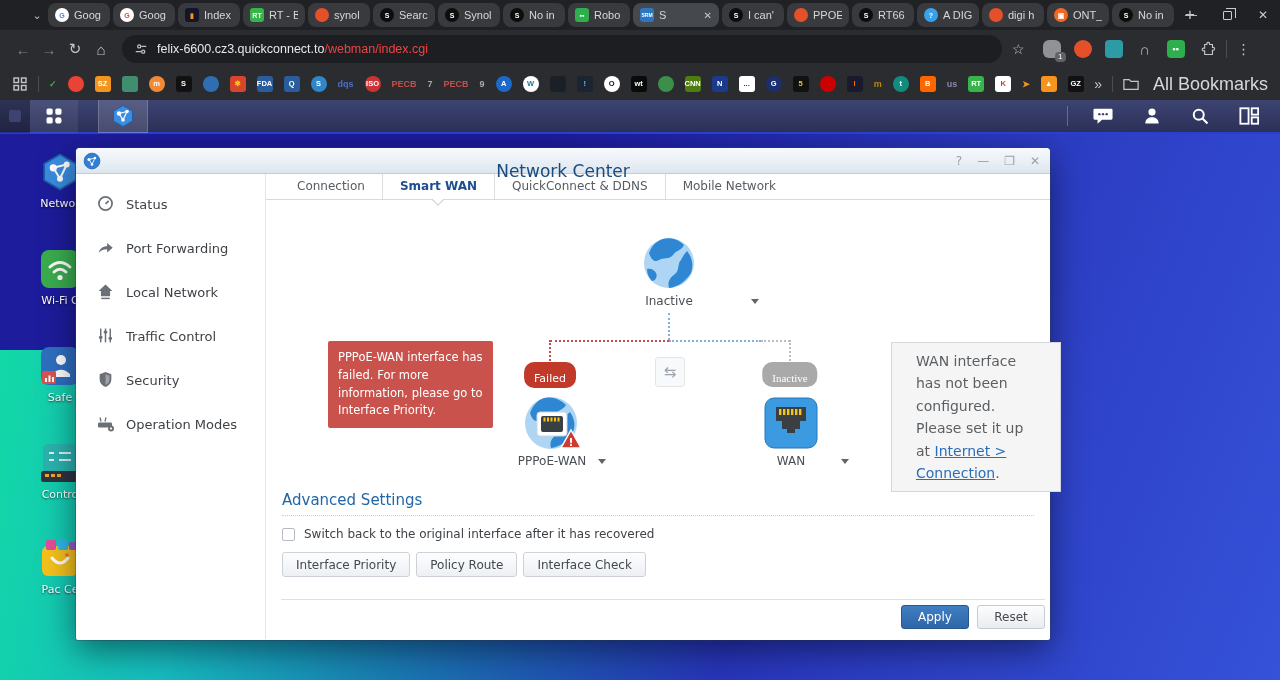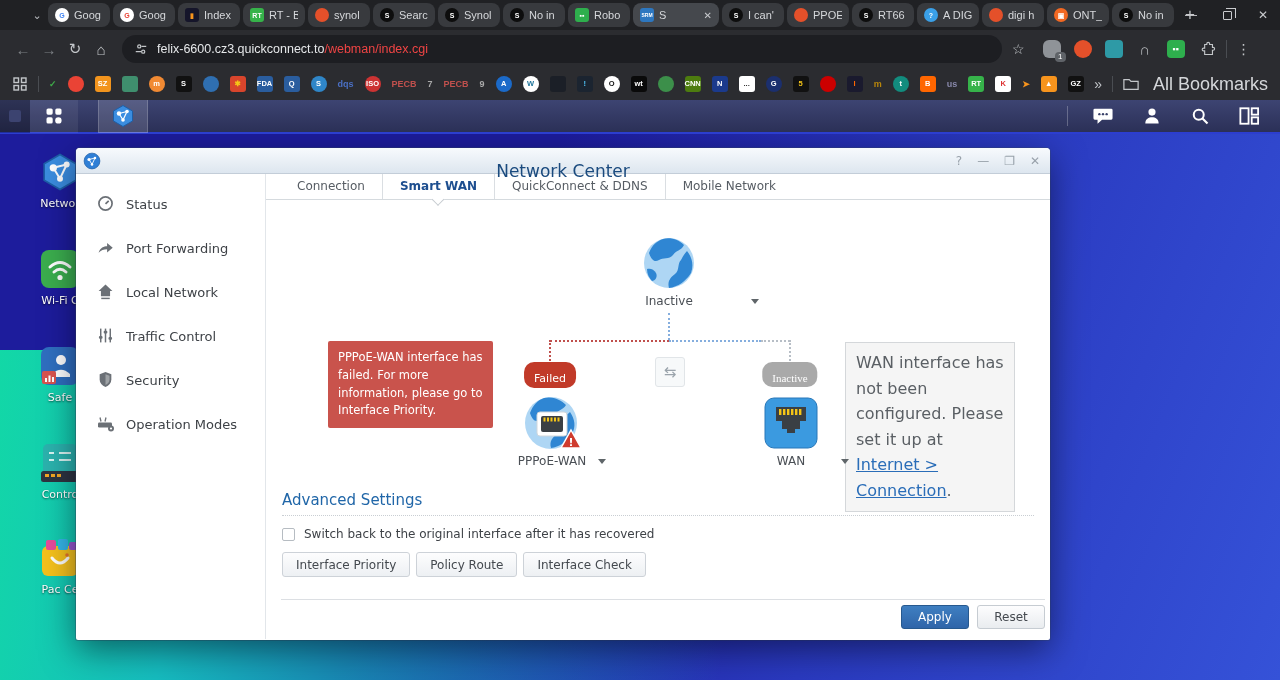--- a/index.html
+++ b/index.html
@@ -112,22 +112,22 @@
   .caret { width:0; height:0; border-left:4px solid transparent; border-right:4px solid transparent;
            border-top:5px solid #5f6569; }
   .dot-v { border-left:2px dotted; } .dot-h { border-top:2px dotted; }
   .c-blue { border-color:#85aede; } .c-red { border-color:#c0504d; } .c-grey { border-color:#b7bec6; }
   .pill { transform:translateX(-50%); color:#fff; font-size:11px; padding:10px 10px 3px; border-radius:10px; white-space:nowrap; }
   .pill.failed { background:#c13a29; } .pill.inactive { background:#a9a9a9;font-family:Liberation Serif, serif; }
   .swapbtn { width:30px; height:30px; background:#f7f9fa; border:1px solid #e1e5e8; border-radius:3px;
              display:flex; align-items:center; justify-content:center; color:#9aa3ab; font-size:15px; }
   .tooltip-err { width:165px; background:#c9534c; color:#fff; font-size:11.5px; line-height:1.55;
                  padding:8px 10px; border-radius:2px; }
-  .infobox { width:170px; background:#f5f5f5; border:1px solid #d4d7da; color:#5a5f64; font-size:16px;
-             line-height:1.6; padding:7px 10px; }
+  .infobox { width:170px; background:#f5f5f5; border:1px solid #d4d7da; color:#5a5f64; font-size:14px;
+             line-height:1.6; padding:7px 24px;margin-left:46px; }
   .infobox a { color:#2a6db8; text-decoration:underline; }
 
   .advanced { padding:0 16px; }
   .adv-head { font-size:15px; color:#2066a8; padding-top:3px; }
   .adv-dots { border-bottom:1px dotted #c9ced3; margin:6px 0 11px; }
   .chk-row { display:flex; align-items:center; gap:9px; color:#3e4247; font-size:12px; }
   .chk { width:13px; height:13px; background:#fff; border:1px solid #b6bcc2; border-radius:2px; flex:none; }
   .adv-btns { display:flex; gap:6px; margin-top:11px; }
   .gbtn { height:25px; padding:0 13px; font-size:12px; color:#44494f; border:1px solid #cdd2d8; border-radius:3px;
           background:linear-gradient(#fdfdfe,#edf0f3); display:flex; align-items:center; font-family:"DejaVu Sans",sans-serif; }

